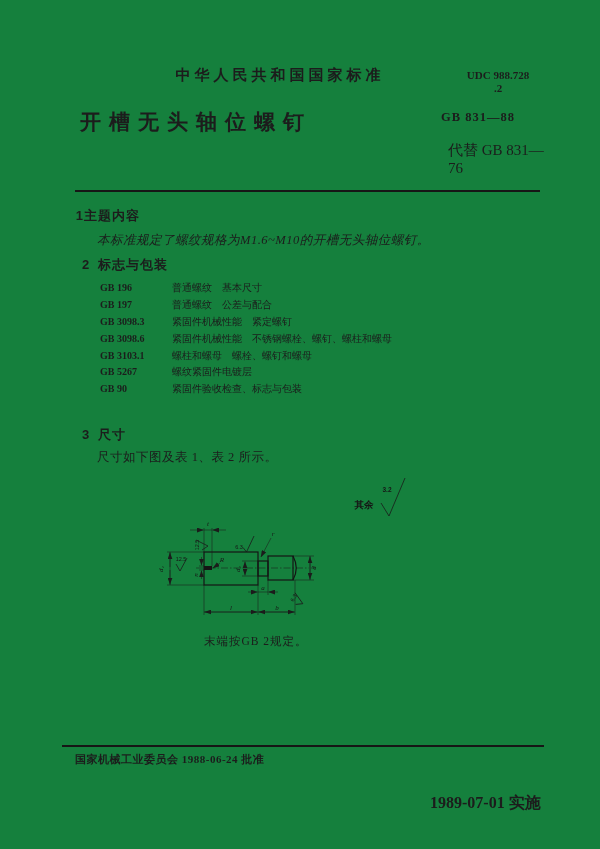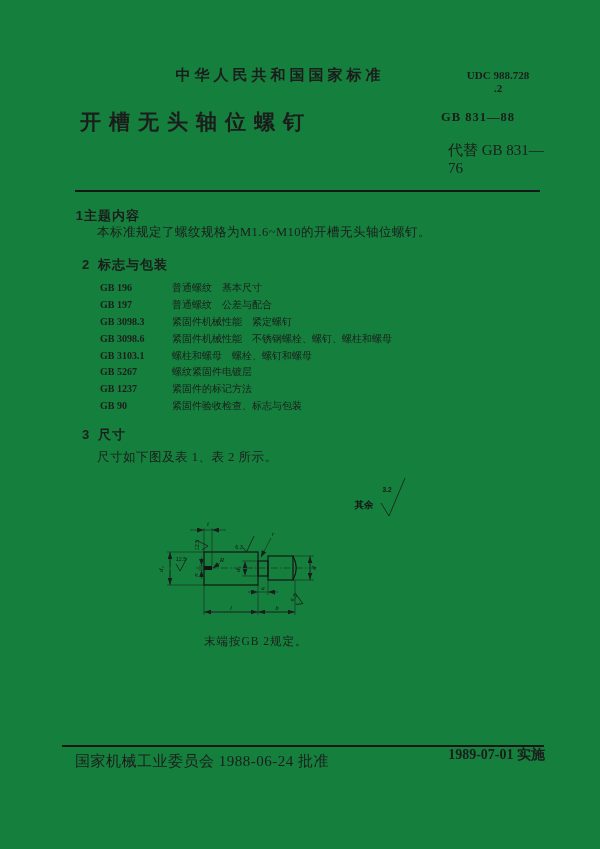--- a/index.html
+++ b/index.html
@@ -23,22 +23,22 @@
   .hd-replace{left:448px;top:141px;width:110px;text-align:left;font-size:15px;}
   .rule-top{left:75px;top:190px;width:465px;height:2px;background:#161616;}
   .rule-bottom{left:62px;top:745px;width:482px;height:2px;background:#161616;}
   .sec-head{font-family:"Liberation Sans",sans-serif;font-weight:bold;font-size:13px;letter-spacing:1px;}
   .sec-head .no{display:inline-block;width:16px;}
   .body-text{font-size:12.5px;letter-spacing:0.5px;}
   .ref-list{left:100px;top:281px;width:420px;}
   .ref-row{height:16.9px;font-size:10px;white-space:nowrap;}
   .ref-code{display:inline-block;min-width:72px;font-weight:bold;font-family:"Liberation Serif",serif;}
   .caption{left:204px;top:634px;font-size:11.5px;letter-spacing:1px;}
-  .ft-left{left:75px;top:752px;font-size:15px;font-weight:normal;letter-spacing:0.5px;}
-  .ft-right{left:430px;top:746px;width:115px;text-align:right;font-size:14px;font-weight:bold;}
+  .ft-left{left:75px;top:752px;font-size:11px;font-weight:bold;letter-spacing:0.5px;}
+  .ft-right{left:430px;top:793px;width:115px;font-size:16px;font-weight:bold;}
   
   .ol{stroke:#141414;stroke-width:1.2;fill:none;stroke-linejoin:miter;}
   .dl{stroke:#1b1b1b;stroke-width:0.55;fill:none;}
   .ck{stroke:#1b1b1b;stroke-width:0.8;fill:none;}
   .dimtxt{font:italic 7px "Liberation Serif",serif;fill:#161616;text-anchor:middle;}
   .roughtxt{font:5.5px "Liberation Sans",sans-serif;fill:#161616;text-anchor:middle;}
   .notetxt{font:bold 9.5px "Liberation Sans",sans-serif;fill:#161616;text-anchor:middle;}
   .note32{font:bold 6.5px "Liberation Sans",sans-serif;fill:#161616;text-anchor:middle;}
 </style>
 </head>
@@ -52,33 +52,32 @@
     <div>UDC 988.728</div>
     <div>.2</div>
   </div>
   <div class="abs hd-std">GB 831—88</div>
   <div class="abs hd-replace">代替 GB 831—76</div>
   <div class="abs rule-top"></div>
 
   <div class="abs sec-head" style="left:68px;top:207px;text-align:right;">
     <span class="no">1</span><span>主题内容</span>
   </div>
-  <div class="abs body-text" style="left:97px;top:224px;">本标准规定了螺纹规格为M1.6~M10的开槽无头轴位螺钉。</div>
+  <div class="abs body-text" style="left:97px;top:232px;font-style:italic;">本标准规定了螺纹规格为M1.6~M10的开槽无头轴位螺钉。</div>
 
   <div class="abs sec-head" style="left:82px;top:256px;">
     <span class="no">2</span><span>标志与包装</span>
   </div>
   <div class="abs ref-list">
     <div class="ref-row"><span class="ref-code">GB 196</span><span>普通螺纹　基本尺寸</span></div>
     <div class="ref-row"><span class="ref-code">GB 197</span><span>普通螺纹　公差与配合</span></div>
     <div class="ref-row"><span class="ref-code">GB 3098.3</span><span>紧固件机械性能　紧定螺钉</span></div>
     <div class="ref-row"><span class="ref-code">GB 3098.6</span><span>紧固件机械性能　不锈钢螺栓、螺钉、螺柱和螺母</span></div>
     <div class="ref-row"><span class="ref-code">GB 3103.1</span><span>螺柱和螺母　螺栓、螺钉和螺母</span></div>
     <div class="ref-row"><span class="ref-code">GB 5267</span><span>螺纹紧固件电镀层</span></div>
-    <div class="ref-row"><span class="ref-code">GB 1237</span><span>紧固件的标记方法</span></div>
     <div class="ref-row"><span class="ref-code">GB 90</span><span>紧固件验收检查、标志与包装</span></div>
   </div>
 
   <div class="abs sec-head" style="left:82px;top:426px;">
     <span class="no">3</span><span>尺寸</span>
   </div>
   <div class="abs body-text" style="left:97px;top:449px;">尺寸如下图及表 1、表 2 所示。</div>
 
   <svg class="abs" style="left:150px;top:472px;" width="270" height="185" viewBox="0 0 270 185">
     <defs>

